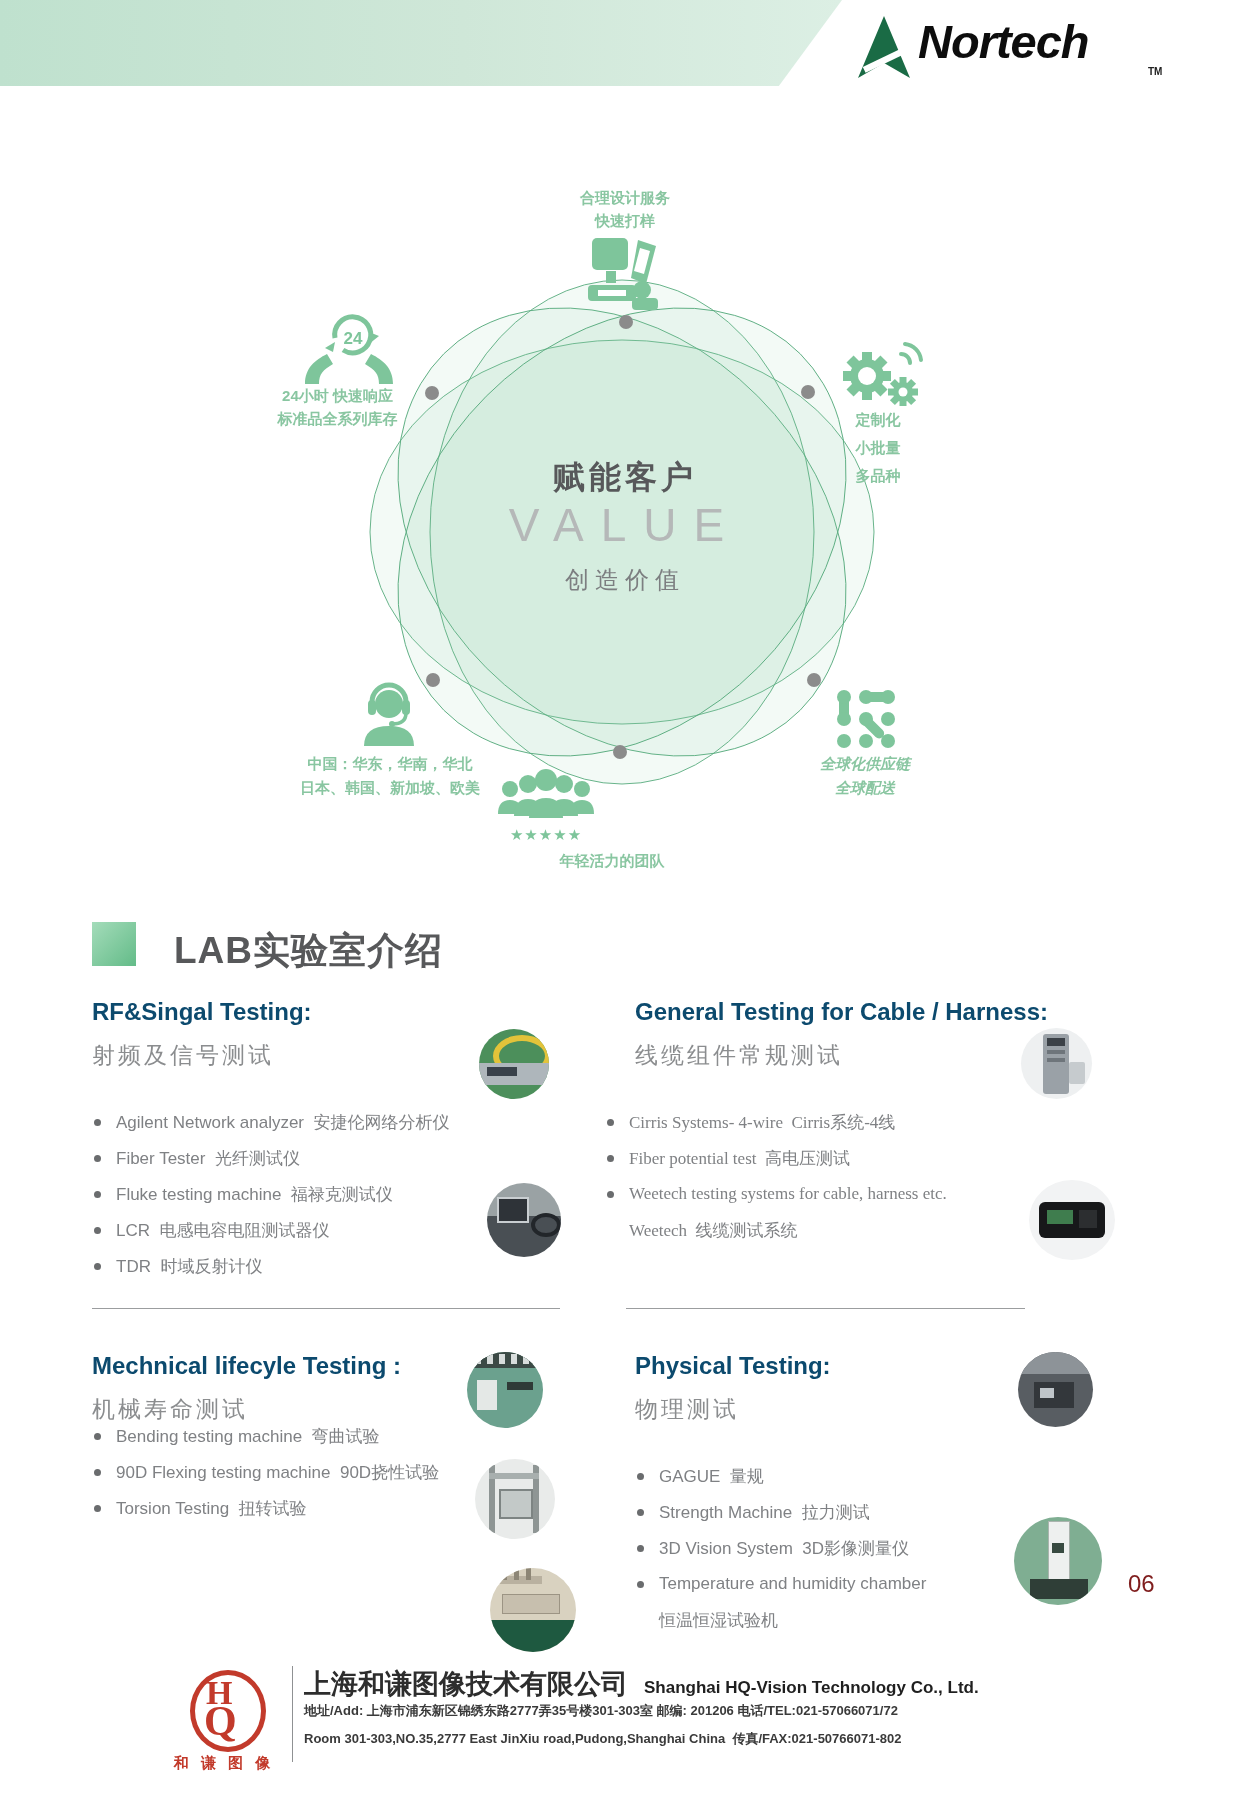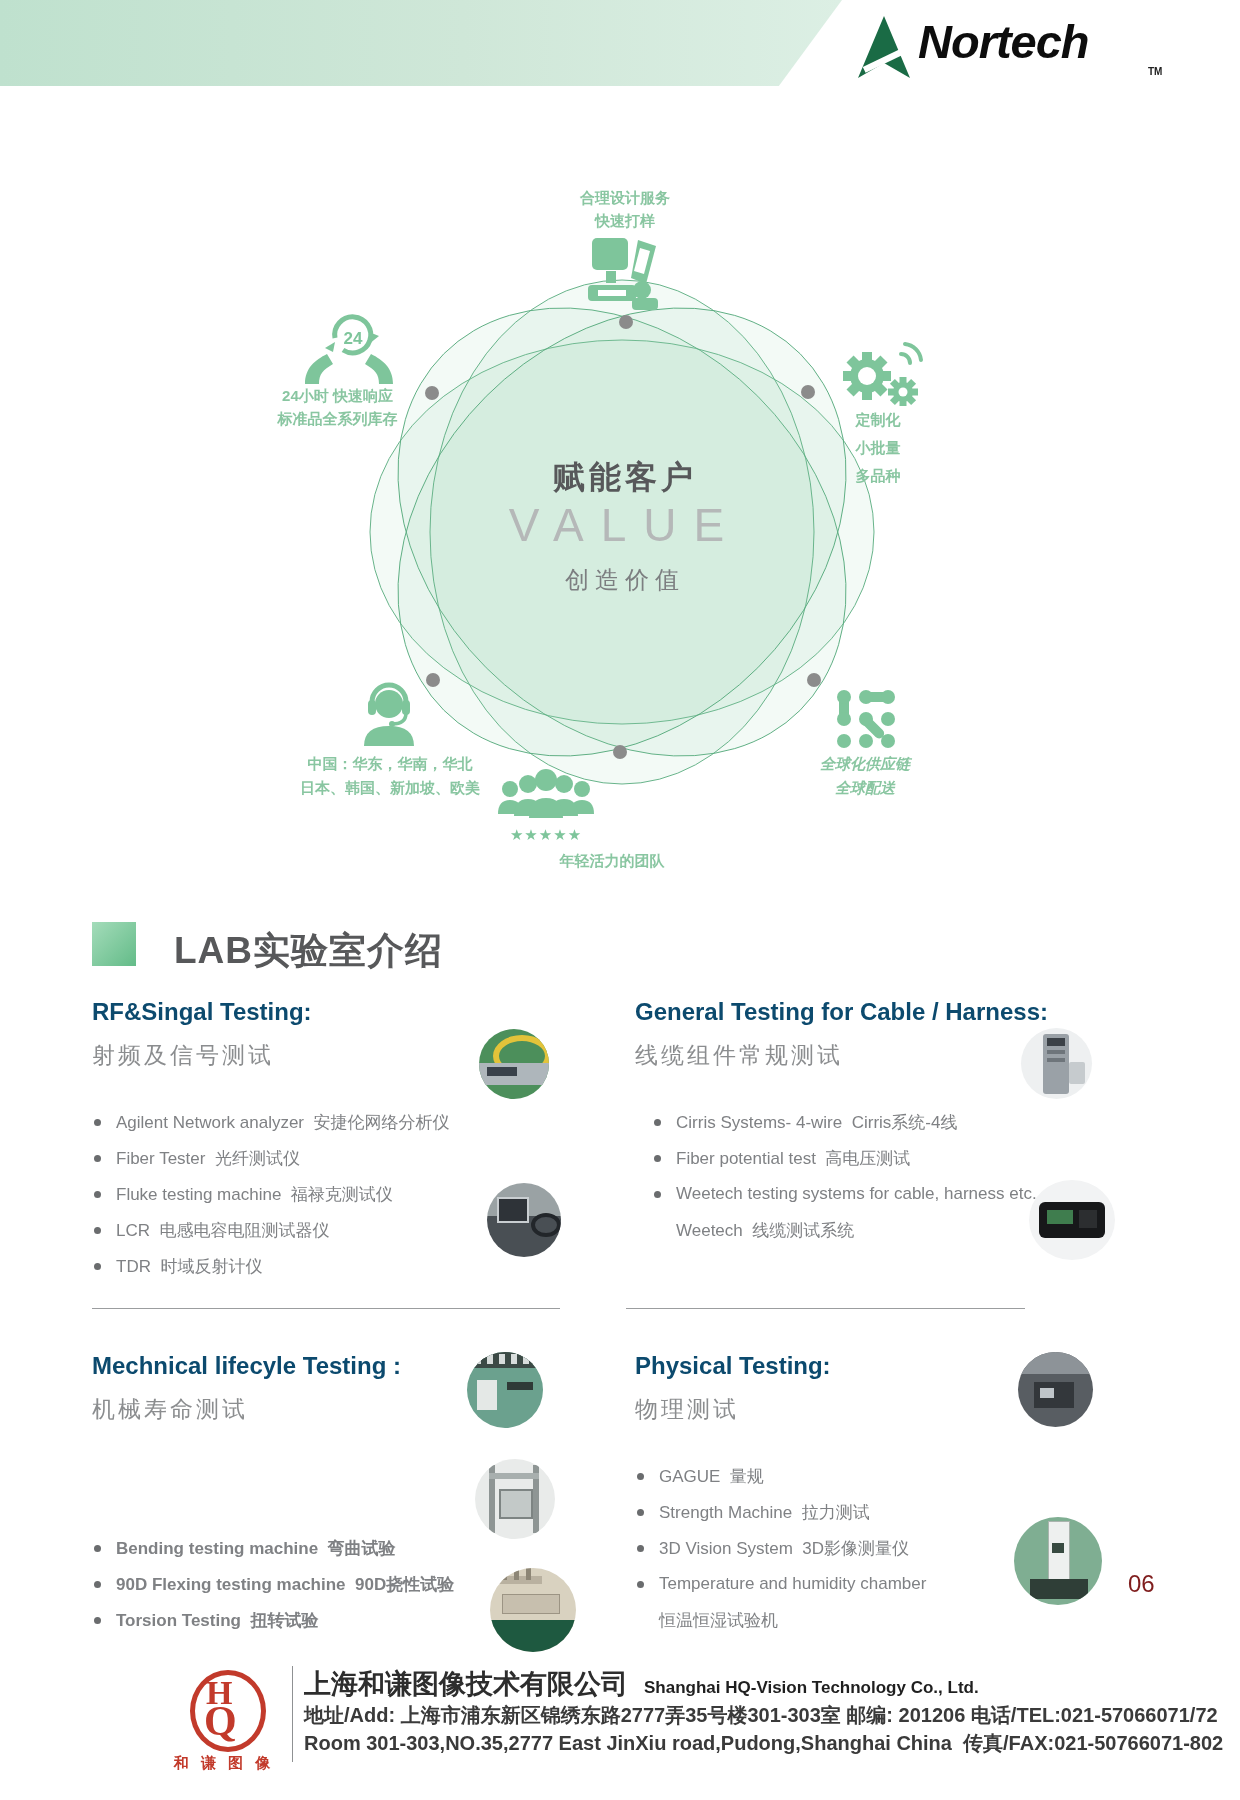--- a/index.html
+++ b/index.html
@@ -38,21 +38,21 @@
 
   .pagenum{font-size:24px;color:#7f1d1d;}
 
   
   .f-oval{position:absolute;border:5px solid #c23a2b;border-radius:50%;}
   .f-mono{position:absolute;color:#c23a2b;font-family:"Liberation Serif","DejaVu Serif",serif;font-weight:700;line-height:1;}
   .f-caption{position:absolute;color:#c23a2b;font-size:15px;font-weight:700;letter-spacing:4px;text-align:center;}
   .f-vline{position:absolute;width:1px;background:#8f9193;}
   .f-company-zh{font-size:27px;font-weight:700;color:#2d2d2d;}
   .f-company-en{font-size:17px;font-weight:700;color:#1f1f1f;margin-left:16px;}
-  .f-line{font-size:20px;font-weight:700;color:#3a3a3a;white-space:pre;}
+  .f-line{font-size:13px;font-weight:700;color:#3a3a3a;white-space:pre;}
 </style>
 </head>
 <body>
 
 <div class="page">
 
   <div class="top-band"></div>
 
   <div class="abs" style="left:856px;top:14px;width:320px;height:72px;">
     <span class="abs" style="left:0;top:2px;">
@@ -233,21 +233,21 @@
         <span class="li-text">LCR  电感电容电阻测试器仪</span>
       </div>
     <div class="lrow">
         <span class="dot"></span>
         <span class="li-text">TDR  时域反射计仪</span>
       </div>
   </div>
 
   <div class="abs sec-en" style="left:635px;top:998px;">General Testing for Cable / Harness:</div>
   <div class="abs sec-zh" style="left:635px;top:1040px;">线缆组件常规测试</div>
-  <div class="abs" style="left:654px;top:1104px;">
+  <div class="abs" style="left:607px;top:1104px;font-family:Liberation Serif, serif;">
     <div class="lrow">
         <span class="dot"></span>
         <span class="li-text">Cirris Systems- 4-wire  Cirris系统-4线</span>
       </div>
     <div class="lrow">
         <span class="dot"></span>
         <span class="li-text">Fiber potential test  高电压测试</span>
       </div>
     <div class="lrow">
         <span class="dot"></span>
@@ -257,21 +257,21 @@
         <span class="dot"></span>
         <span class="li-text">Weetech  线缆测试系统</span>
       </div>
   </div>
 
   <div class="divider" style="left:92px;top:1308px;width:468px;"></div>
   <div class="divider" style="left:626px;top:1308px;width:399px;"></div>
 
   <div class="abs sec-en" style="left:92px;top:1352px;">Mechnical lifecyle Testing :</div>
   <div class="abs sec-zh" style="left:92px;top:1394px;">机械寿命测试</div>
-  <div class="abs" style="left:94px;top:1530px;font-weight:bold;">
+  <div class="abs" style="left:94px;top:1418px;">
     <div class="lrow">
         <span class="dot"></span>
         <span class="li-text">Bending testing machine  弯曲试验</span>
       </div>
     <div class="lrow">
         <span class="dot"></span>
         <span class="li-text">90D Flexing testing machine  90D挠性试验</span>
       </div>
     <div class="lrow">
         <span class="dot"></span>

